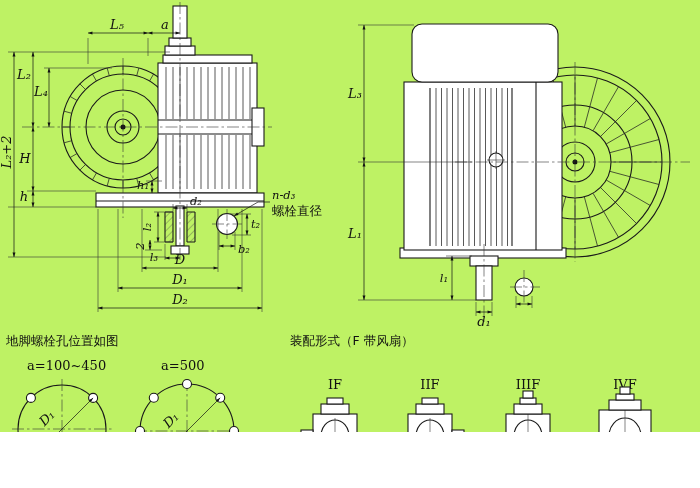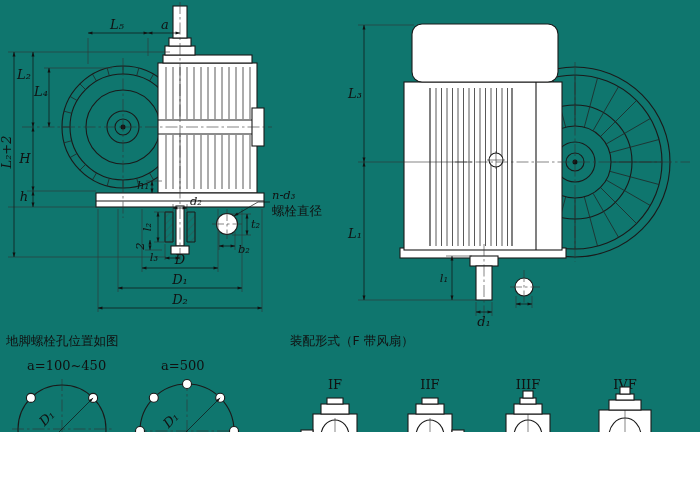--- a/index.html
+++ b/index.html
@@ -1,16 +1,16 @@
 <!DOCTYPE html>
 <html><head>
 <meta charset="utf-8">
 <style>
   html,body{margin:0;padding:0;background:#ffffff;}
-  .page{width:700px;height:432px;background:#0f766e;position:relative;overflow:hidden;}
+  .page{width:700px;height:432px;background:#bef264;position:relative;overflow:hidden;}
   svg{display:block;}
   text{fill:#111;}
   .dl{font:italic 13px "DejaVu Serif","DejaVu Sans",serif;text-anchor:middle;}
   .dls{font:italic 11.5px "DejaVu Serif","DejaVu Sans",serif;text-anchor:middle;}
   .dla{text-anchor:start;}
   .cjk{font:12.5px "DejaVu Sans","Liberation Sans",sans-serif;text-anchor:start;}
   .plain{font:13px "DejaVu Serif","DejaVu Sans",serif;text-anchor:start;}
   .pmid{font:13px "DejaVu Serif","DejaVu Sans",serif;text-anchor:middle;}
   .o{fill:none;stroke:#1a1a1a;stroke-width:1.1;}
   .of{fill:#fff;stroke:#1a1a1a;stroke-width:1.1;}

